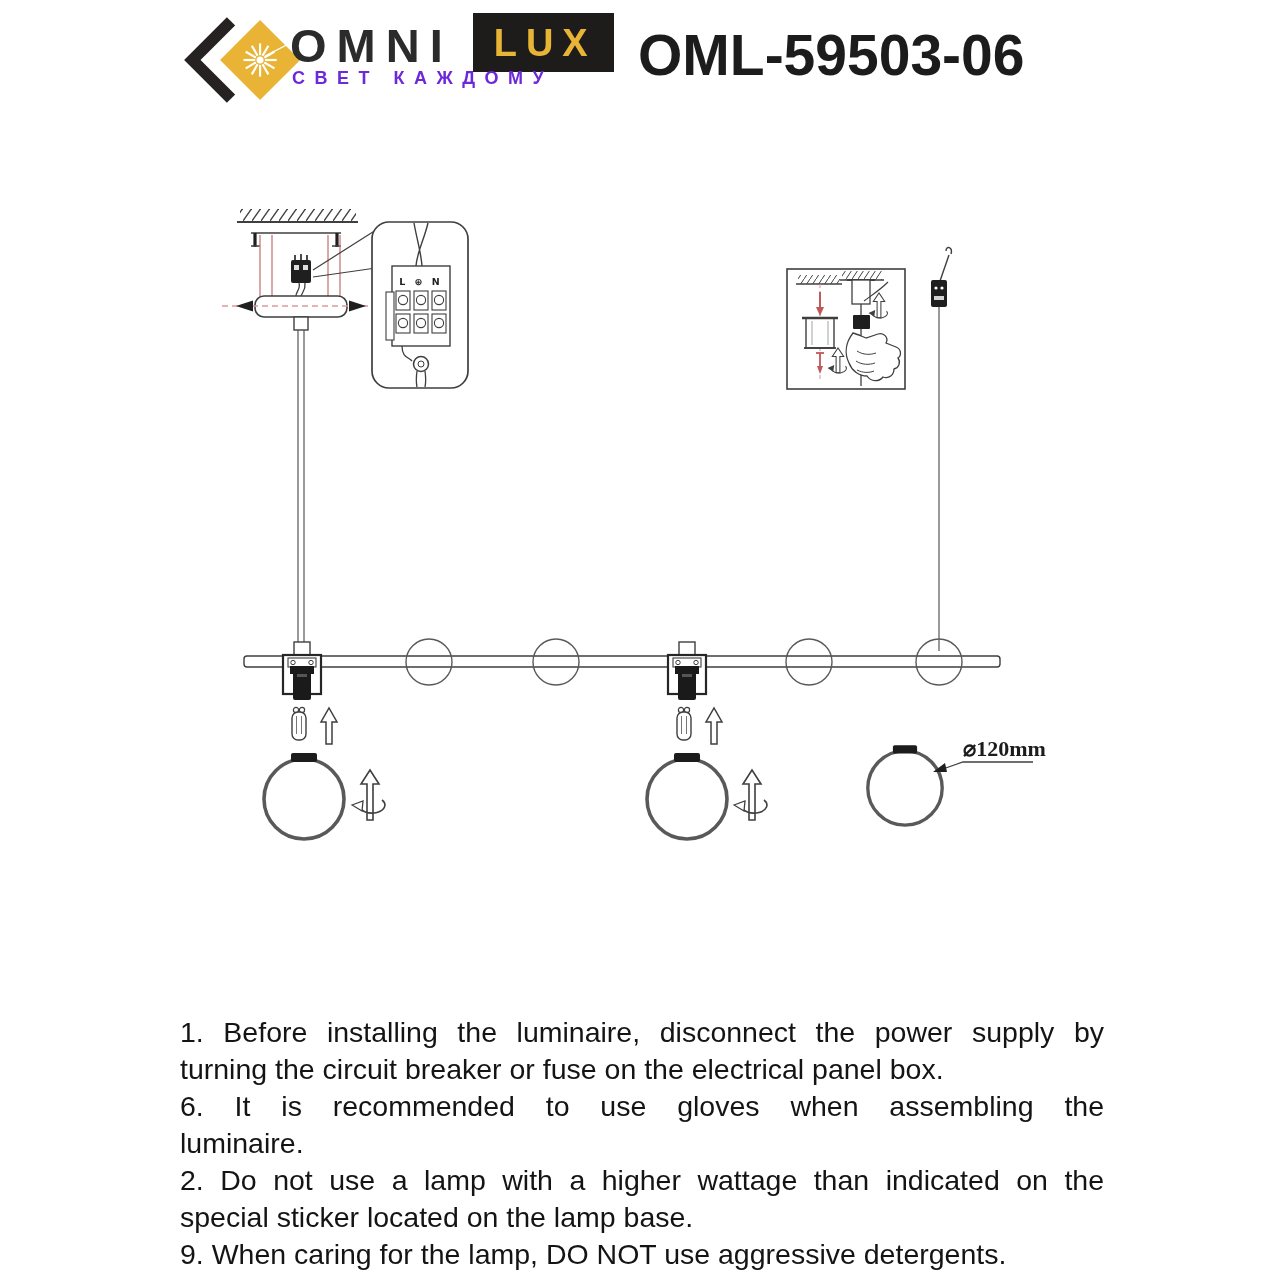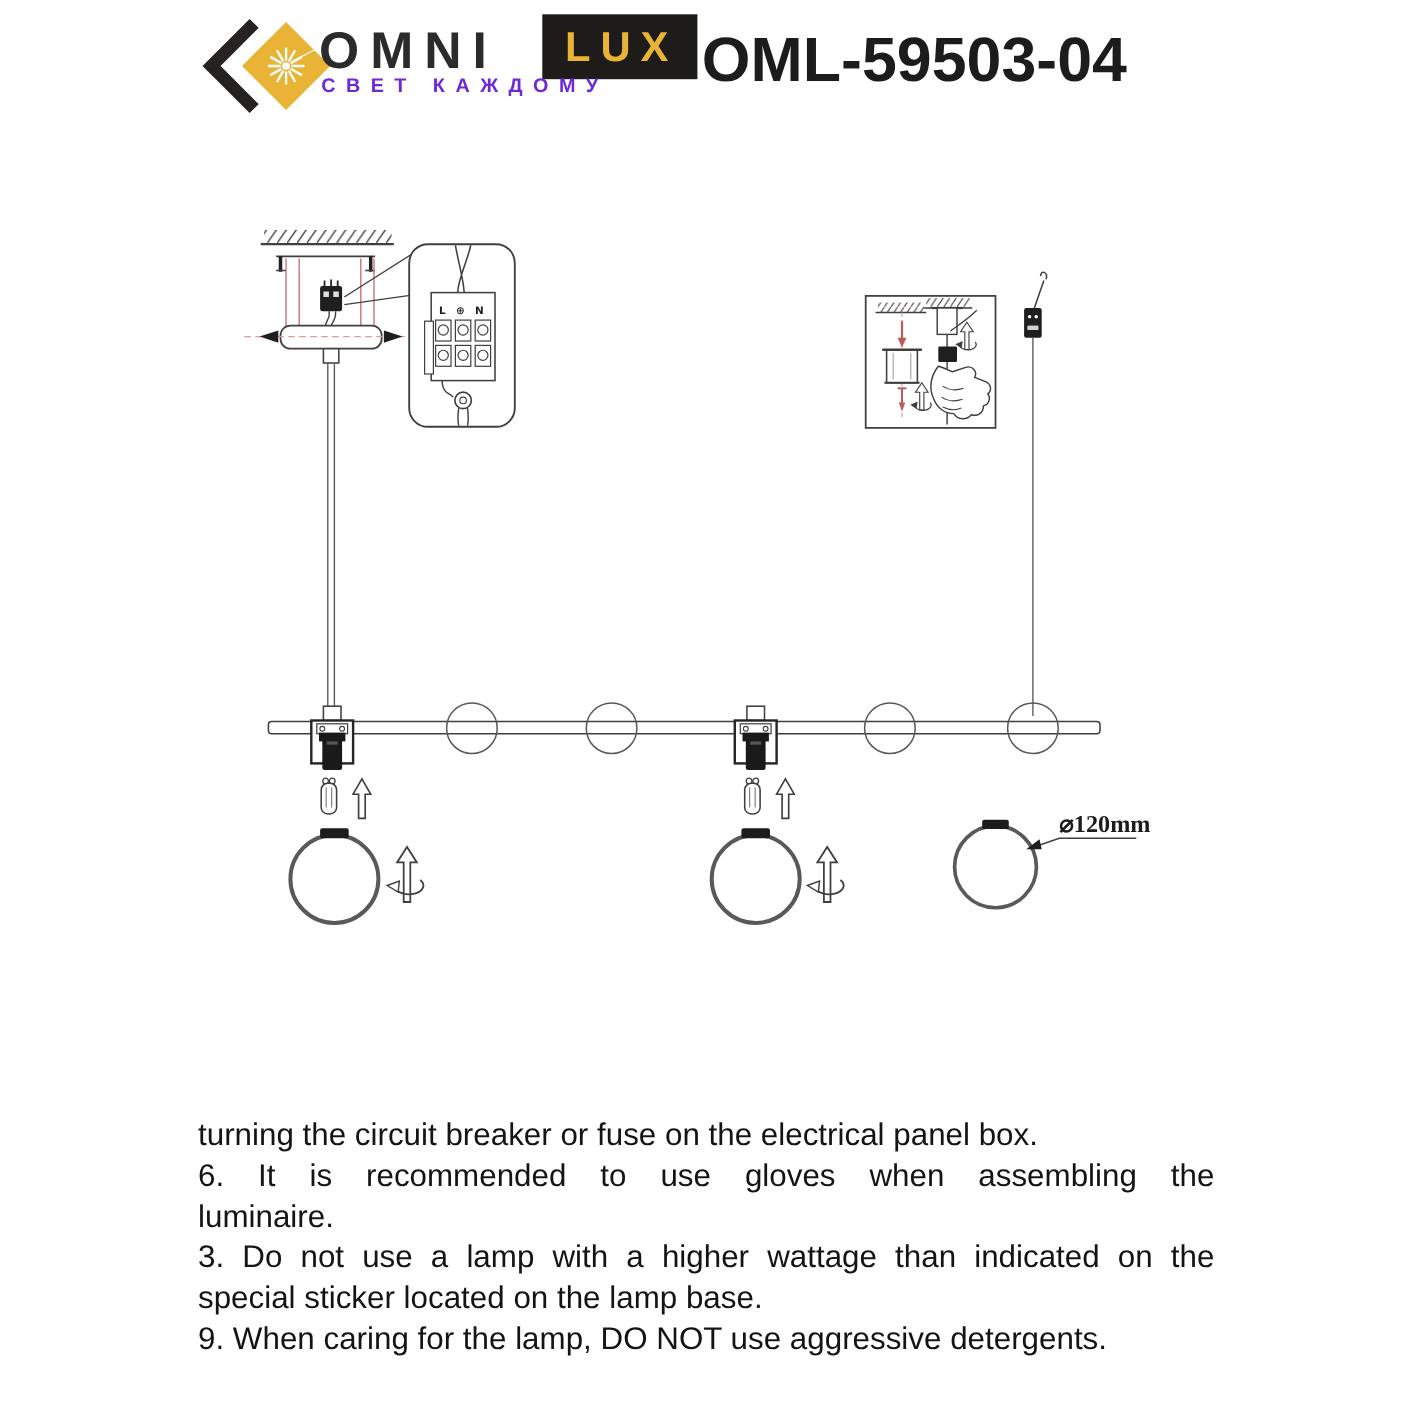--- a/index.html
+++ b/index.html
@@ -2,21 +2,21 @@
 <html><head>
 <meta charset="utf-8">
 <style>
   html,body{margin:0;padding:0;background:#ffffff;}
   .page{position:relative;width:1280px;height:1280px;background:#fff;overflow:hidden;
         font-family:"Liberation Sans",sans-serif;color:#1a1a1a;}
   
   .logo-mark{position:absolute;left:182px;top:8px;width:122px;height:105px;}
   .logo-row{position:absolute;left:290px;top:6px;height:66px;display:flex;align-items:flex-end;}
   .omni{font-size:47px;font-weight:700;letter-spacing:10px;color:#2b2b2b;line-height:1;padding-bottom:3px;margin-top:48px;}
-  .luxbox{margin-left:40px;background:#1d1c1a;padding:11px 17px 10px 21px;display:flex;align-items:center;}
+  .luxbox{margin-left:20px;background:#1d1c1a;padding:11px 17px 10px 21px;display:flex;align-items:center;}
   .lux{font-size:38px;font-weight:700;letter-spacing:9px;color:#e9b435;line-height:1;}
   .tagline{position:absolute;left:292px;top:68px;font-size:18px;font-weight:600;
            letter-spacing:9.5px;color:#6d28d9;white-space:nowrap;}
   .model{position:absolute;left:638px;top:22px;font-size:57px;font-weight:700;
          color:#1c1c1c;letter-spacing:0px;white-space:nowrap;}
   
   .diagram{position:absolute;left:0;top:0;width:1280px;height:1280px;}
   .term-label{font-family:"DejaVu Sans",sans-serif;font-size:9.5px;font-weight:700;letter-spacing:3px;fill:#1f1f1f;}
   .dim-label{font-family:"Liberation Serif","DejaVu Serif",serif;font-size:22px;font-weight:700;fill:#1c1c1c;}
   
@@ -51,21 +51,21 @@
     </g>
     <circle cx="80" cy="52" r="3.6" fill="#ffffff"></circle>
   </svg>
   <div class="logo-row">
     <span class="omni">OMNI</span>
     <span class="luxbox">
         <span class="lux">LUX</span>
       </span>
   </div>
   <div class="tagline">СВЕТ КАЖДОМУ</div>
-  <div class="model">OML-59503-04</div>
+  <div class="model">OML-59503-06</div>
 
   <svg class="diagram" viewBox="0 0 1280 1280">
     <defs>
       <pattern id="hatch" width="9" height="13" patternUnits="userSpaceOnUse">
         <path d="M0,13 L9,0" stroke="#3f3f3f" stroke-width="1.3"></path>
       </pattern>
       <pattern id="hatchs" width="6" height="9" patternUnits="userSpaceOnUse">
         <path d="M0,9 L6,0" stroke="#3f3f3f" stroke-width="1"></path>
       </pattern>
       <g id="rot">
@@ -219,21 +219,22 @@
     <use href="#twist" transform="translate(752,770)"></use>
 
     <g>
       <text x="963" y="756" class="dim-label">⌀120mm</text>
       <path d="M1033,762 H963 L940,770" stroke="#3f3f3f" stroke-width="1.3" fill="none"></path>
       <polygon points="933,772 945,763 947,772" fill="#1f1f1f"></polygon>
     </g>
   </svg>
 
   <div class="instructions">
+    <div class="jl">1. Before installing the luminaire, disconnect the power supply by</div>
     <div class="jl-last">turning the circuit breaker or fuse on the electrical panel box.</div>
     <div class="jl">6. It is recommended to use gloves when assembling the</div>
     <div class="jl-last">luminaire.</div>
-    <div class="jl">3. Do not use a lamp with a higher wattage than indicated on the</div>
+    <div class="jl">2. Do not use a lamp with a higher wattage than indicated on the</div>
     <div class="jl-last">special sticker located on the lamp base.</div>
     <div class="jl-last">9. When caring for the lamp, DO NOT use aggressive detergents.</div>
   </div>
 
 </div>
 
 </body></html>

